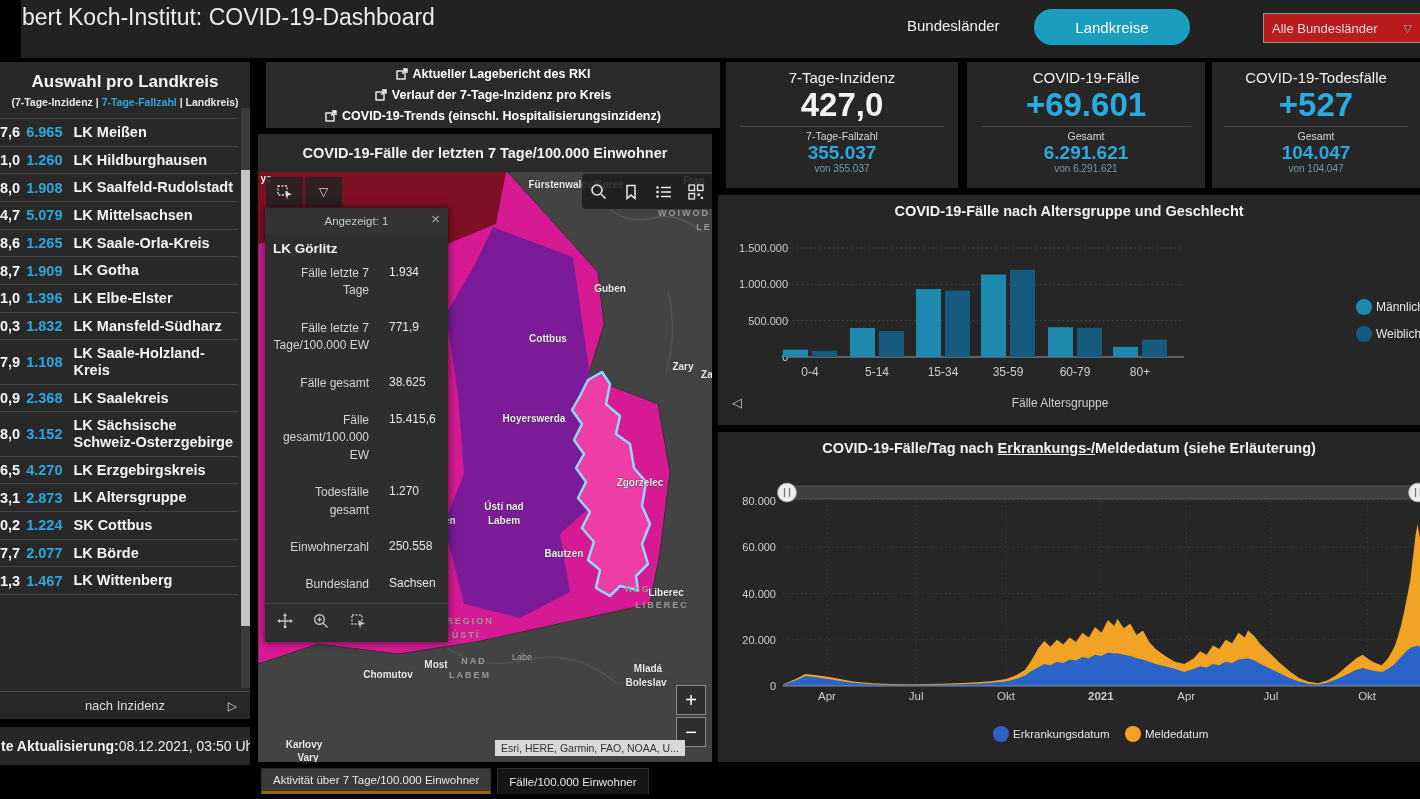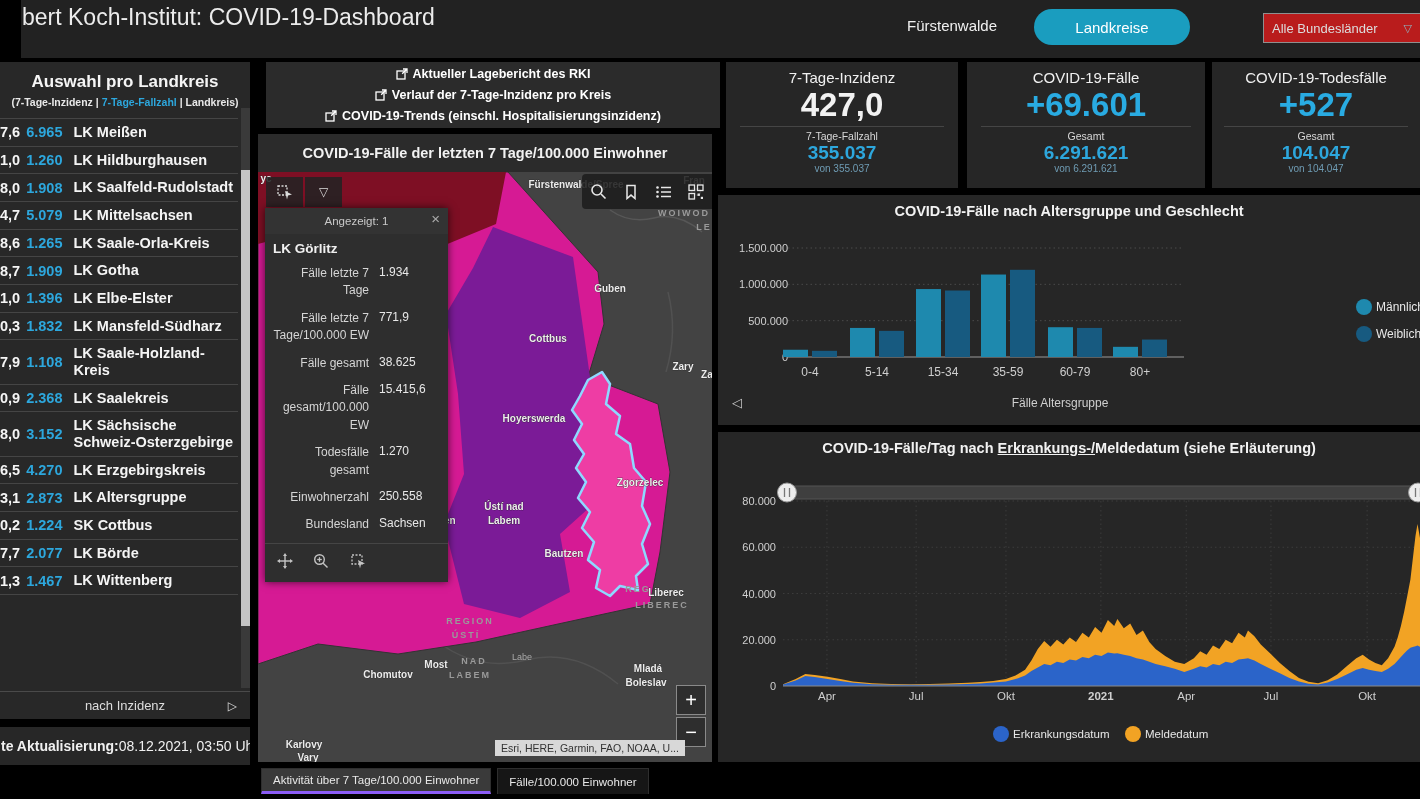--- a/index.html
+++ b/index.html
@@ -53,21 +53,21 @@
   .zbtn{width:30px;height:30px;background:rgba(45,45,45,.92);border:1px solid #8a8a8a;color:#fff;font-size:20px;
         display:flex;align-items:center;justify-content:center;box-sizing:border-box;margin-bottom:2px;cursor:pointer;}
   .map-attr{position:absolute;left:237px;top:568px;background:#d8d8d8;color:#323232;font-size:10.5px;padding:2px 6px;}
   
   .map-popup{position:absolute;left:7px;top:36px;width:183px;background:#2e2e2e;box-shadow:0 0 8px rgba(0,0,0,.65);}
   .pp-head{height:26px;background:#333;display:flex;align-items:center;justify-content:center;position:relative;
            color:#c9c9c9;font-size:11.5px;}
   .pp-close{position:absolute;right:8px;top:2px;font-size:15px;color:#aaa;cursor:pointer;}
   .pp-title{font-weight:bold;font-size:13.5px;color:#f0f0f0;padding:7px 8px 0 8px;}
   .pp-rows{display:grid;grid-template-columns:96px 1fr;column-gap:10px;row-gap:10px;padding:9px 8px 6px 8px;
-           font-size:12px;}
+           font-size:12px;gap:20px;}
   .pp-label{text-align:right;color:#d5d5d5;line-height:1.45;}
   .pp-value{color:#e8e8e8;}
   .pp-foot{border-top:1px solid #454545;margin-top:3px;padding:9px 12px;display:flex;gap:20px;}
   .pp-foot .ibtn{cursor:pointer;}
   
   .card{position:absolute;top:62px;height:126px;background:#262626;display:flex;flex-direction:column;align-items:center;}
   .card .t{font-size:15px;color:#f0f0f0;margin-top:7px;}
   .card .v{font-size:33px;font-weight:bold;line-height:38px;}
   .card .div{width:88%;height:1px;background:#454545;margin-top:2px;}
   .card .sl{font-size:10.5px;color:#d8d8d8;margin-top:3px;}
@@ -76,31 +76,31 @@
   
   .barPanel{position:absolute;left:718px;top:195px;width:702px;height:230px;background:#262626;}
   .areaPanel{position:absolute;left:718px;top:432px;width:702px;height:330px;background:#262626;}
   .chart-title{position:absolute;left:0;top:8px;width:100%;text-align:center;font-size:14.5px;font-weight:bold;color:#f2f2f2;}
   .chart-title .u{text-decoration:underline;}
   .collapse{position:absolute;left:14px;top:200px;font-size:13px;color:#ccc;cursor:pointer;}
   
   .tabs{position:absolute;top:768px;display:flex;gap:6px;}
   .tab{height:26px;display:flex;align-items:center;padding:0 11px;font-size:11.5px;color:#e8e8e8;background:#161616;
        border:1px solid #2e2e2e;border-bottom:none;white-space:nowrap;cursor:pointer;box-sizing:border-box;}
-  .tab.active{background:#3a3a3a;border-bottom:3px solid #8b5cf6;}
+  .tab.active{background:#3a3a3a;border-bottom:3px solid #a16207;}
   svg text{font-family:"Liberation Sans",sans-serif;}
 </style>
 </head>
 <body>
 
 <div id="root">
 
   <div class="header">
     <div class="h-title">bert Koch-Institut: COVID-19-Dashboard</div>
-    <div class="h-bl">Fürstenwalde</div>
+    <div class="h-bl">Bundesländer</div>
     <div class="h-lk">Landkreise</div>
     <div class="h-dd">
       <span>Alle Bundesländer</span>
       <span class="chev">▽</span>
     </div>
   </div>
 
   <div class="sidebar">
     <div class="sb-title">Auswahl pro Landkreis</div>
     <div class="sb-sub">

